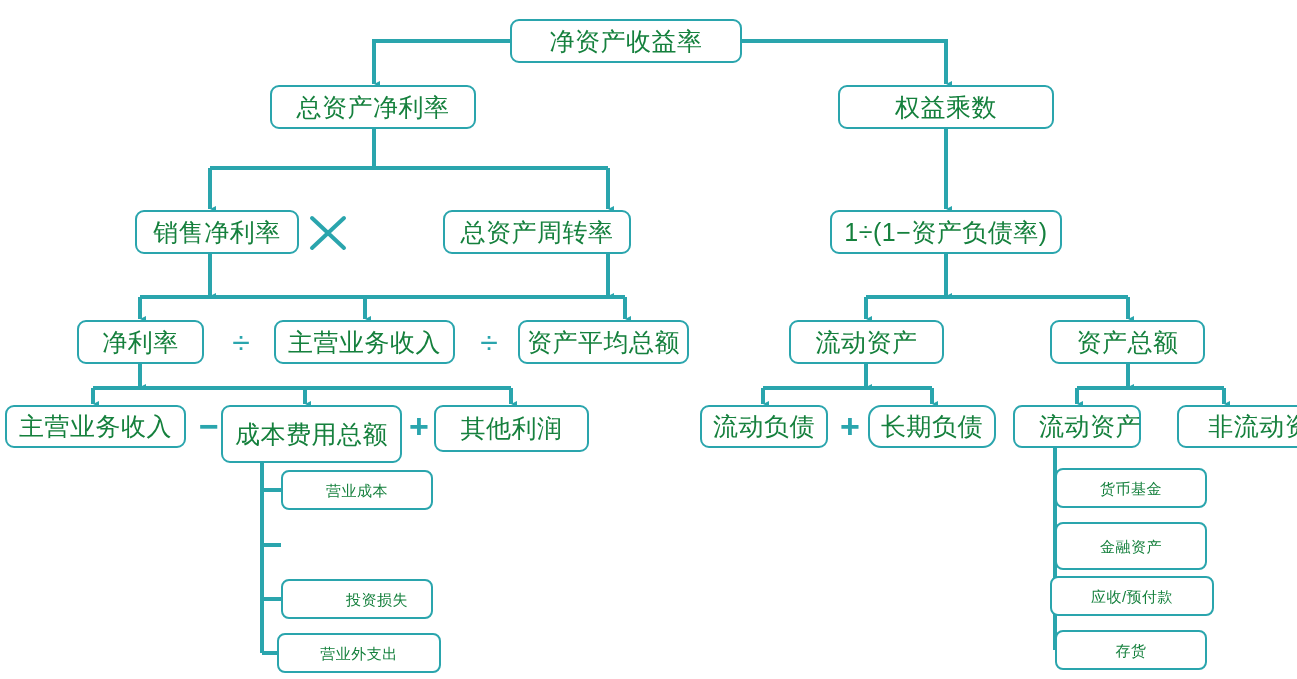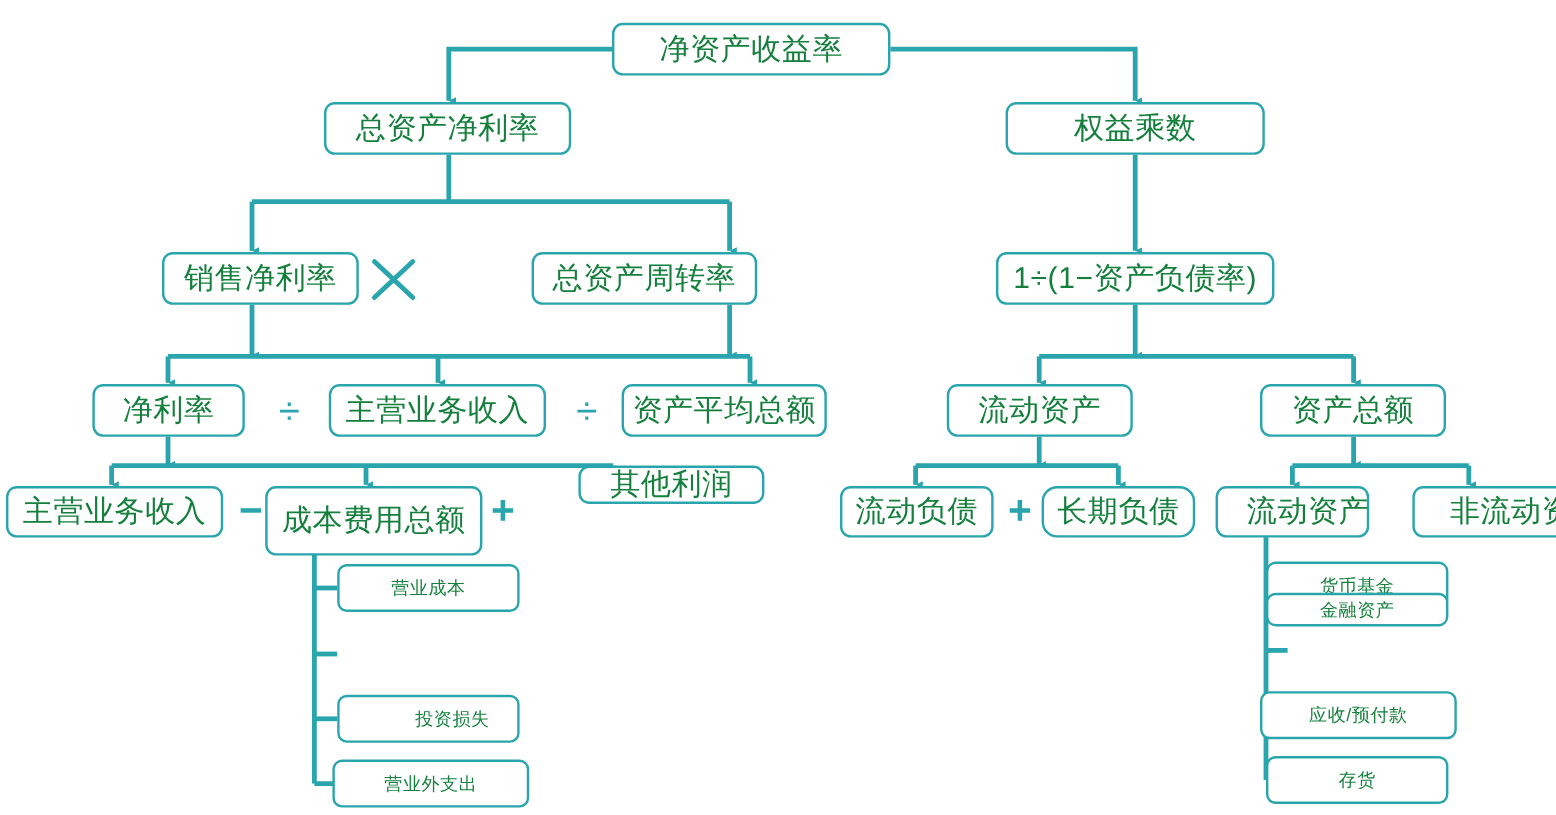--- a/index.html
+++ b/index.html
@@ -145,30 +145,30 @@
   <div class="op div" style="left:473px; top:325px; width:32px; height:34px;">÷</div>
   <div class="node" style="left:518px; top:320px; width:171px; height:44px;">资产平均总额</div>
 
   <div class="node" style="left:789px; top:320px; width:155px; height:44px;">流动资产</div>
   <div class="node" style="left:1050px; top:320px; width:155px; height:44px;">资产总额</div>
 
   <div class="node" style="left:5px; top:405px; width:181px; height:43px;">主营业务收入</div>
   <div class="op" style="left:194px; top:409px; width:30px; height:34px;">−</div>
   <div class="node" style="left:221px; top:405px; width:181px; height:58px;">成本费用总额</div>
   <div class="op" style="left:404px; top:409px; width:30px; height:34px;">+</div>
-  <div class="node" style="left:434px; top:388px; width:155px; height:32px;margin-left:48px;">其他利润</div>
+  <div class="node" style="left:434px; top:405px; width:155px; height:47px;">其他利润</div>
 
   <div class="node" style="left:700px; top:405px; width:128px; height:43px;">流动负债</div>
   <div class="op" style="left:835px; top:409px; width:30px; height:34px;">+</div>
   <div class="node" style="left:868px; top:405px; width:128px; height:43px;border-radius:13px;">长期负债</div>
   <div class="node" style="left:1013px; top:405px; width:128px; height:43px;padding-left:26px;">流动资产</div>
   <div class="node" style="left:1177px; top:405px; width:146px; height:43px;padding-left:44px;">非流动资产</div>
 
   <div class="node small" style="left:281px; top:470px; width:152px; height:40px;">营业成本</div>
   <div class="node small" style="left:281px; top:579px; width:152px; height:40px;padding-left:40px;">投资损失</div>
   <div class="node small" style="left:277px; top:633px; width:164px; height:40px;">营业外支出</div>
 
   <div class="node small" style="left:1055px; top:468px; width:152px; height:40px;">货币基金</div>
-  <div class="node small" style="left:1055px; top:494px; width:152px; height:28px;">金融资产</div>
+  <div class="node small" style="left:1055px; top:522px; width:152px; height:48px;">金融资产</div>
   <div class="node small" style="left:1050px; top:576px; width:164px; height:40px;">应收/预付款</div>
   <div class="node small" style="left:1055px; top:630px; width:152px; height:40px;">存货</div>
 
 </div>
 
 </body></html>

